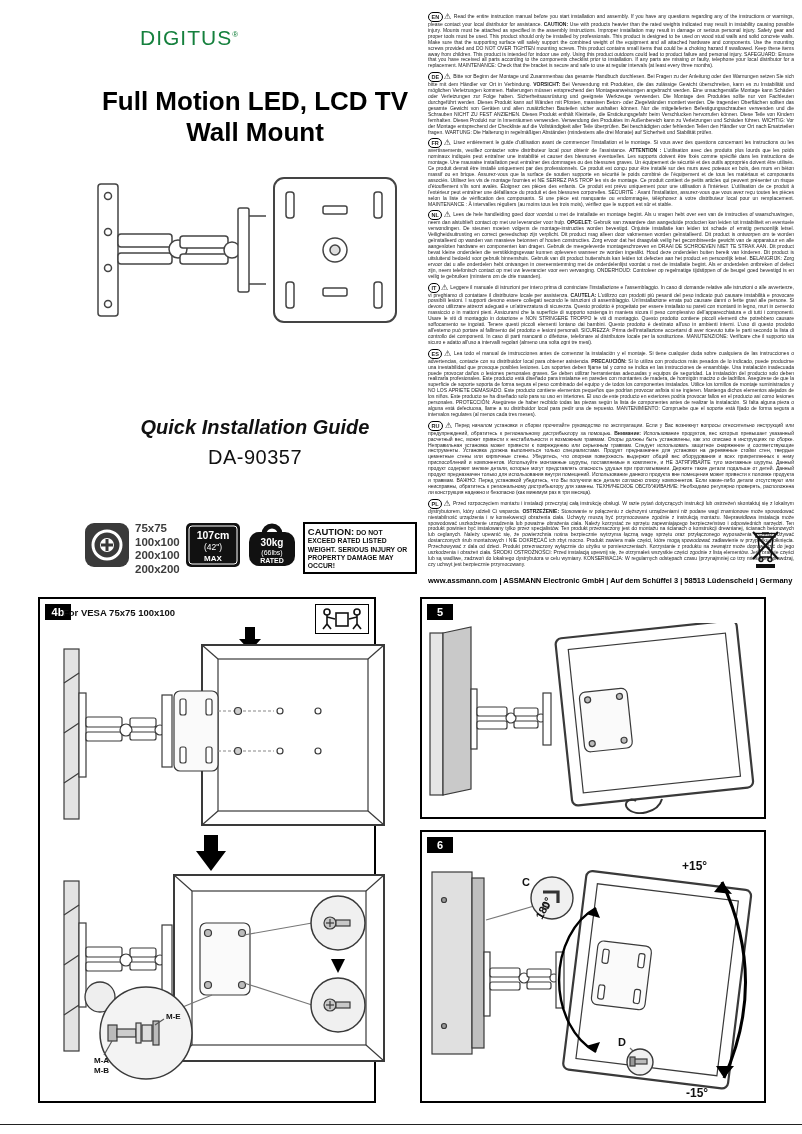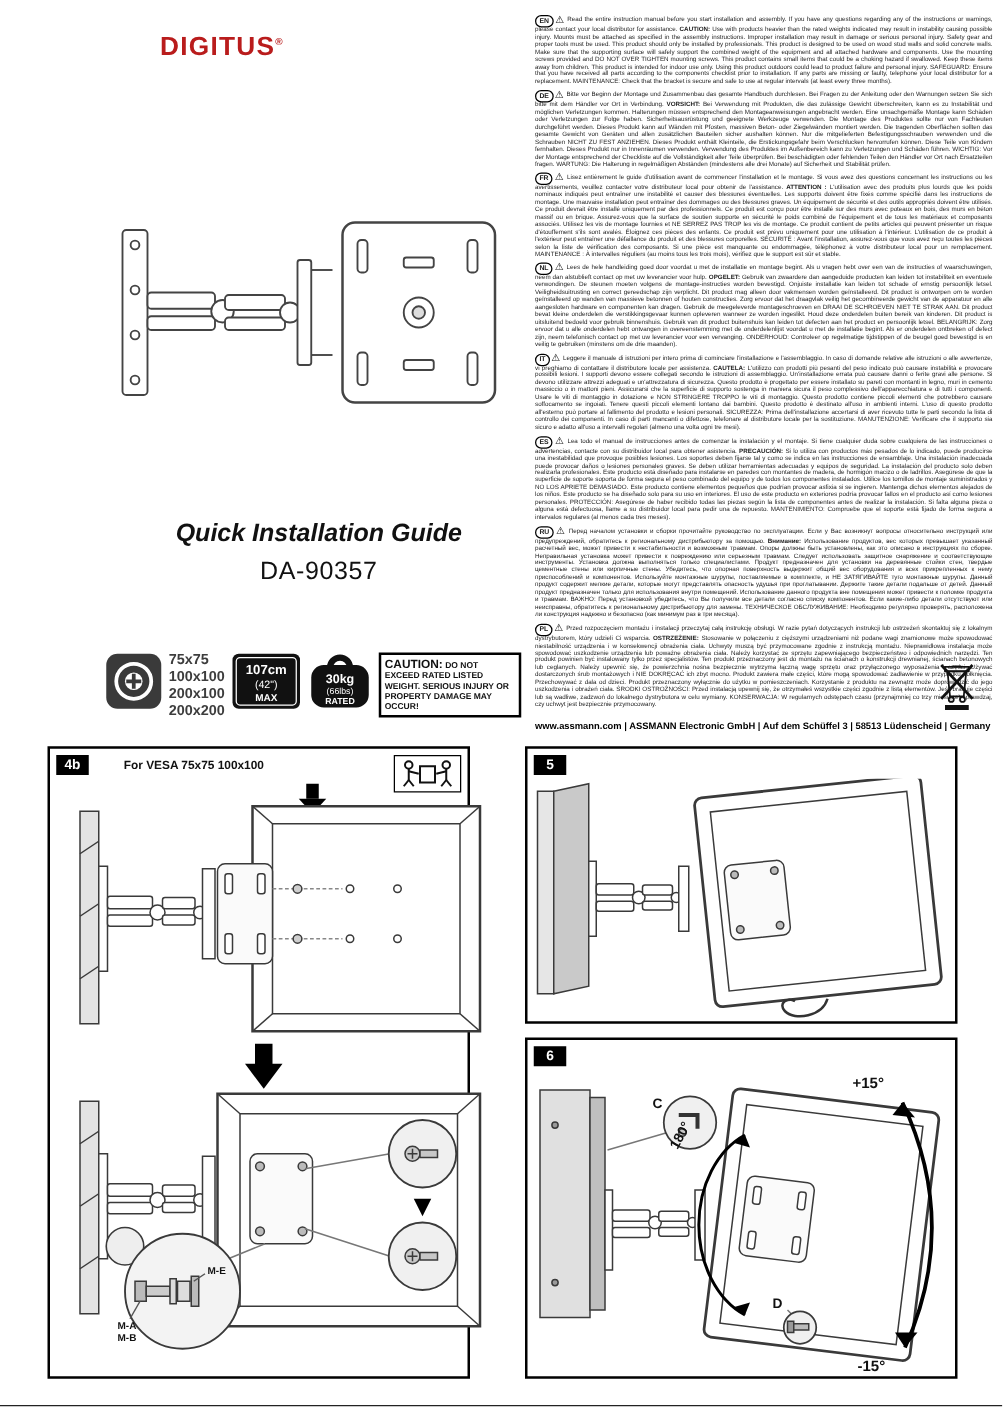--- a/index.html
+++ b/index.html
@@ -1,21 +1,21 @@
 <!DOCTYPE html>
 <html><head>
 <meta charset="utf-8">
 <style>
   * { margin:0; padding:0; box-sizing:border-box; }
   html,body { background:#fff; }
   body { font-family:"Liberation Sans", sans-serif; color:#111; }
   .page { position:relative; width:802px; height:1134px; background:#fff; overflow:hidden; margin:0 auto; }
 
   
-  .logo { position:absolute; left:128px; top:26px; font-size:21px; font-weight:bold; letter-spacing:1px; color:#b91c1c; }
+  .logo { position:absolute; left:140px; top:26px; font-size:21px; font-weight:normal; letter-spacing:1px; color:#15803d; }
   .logo sup { font-size:8px; vertical-align:super; }
   .title { position:absolute; left:60px; top:86px; width:390px; text-align:center; font-size:26px; line-height:1.18; font-weight:bold; color:#000; }
   .subtitle { position:absolute; left:60px; top:416px; width:390px; text-align:center; font-size:20px; font-weight:bold;font-style:italic; }
   .model { position:absolute; left:60px; top:446px; width:390px; text-align:center; font-size:20px; letter-spacing:0.5px; }
   .product-art { position:absolute; left:92px; top:156px; }
 
   
   .specs { position:absolute; left:84px; top:522px; display:flex; align-items:flex-start; gap:5px; }
   .vesa-sizes { font-size:11.5px; line-height:1.18; color:#3d3d3d; font-weight:bold; }
   .caution-box { width:114px; border:2.5px solid #000; padding:2px 3px; font-size:6.8px; line-height:1.2; font-weight:bold; }
@@ -30,33 +30,37 @@
   .kw { font-weight:bold; }
   .weee { position:absolute; left:752px; top:528px; }
   .footer { position:absolute; left:428px; top:576px; width:366px; text-align:left; font-size:7.5px; font-weight:bold; color:#000; }
 
   
   .panel { position:absolute; border:2px solid #000; background:#fff; }
   .p4b { left:38px; top:597px; width:338px; height:506px; }
   .p5  { left:420px; top:597px; width:346px; height:222px; }
   .p6  { left:420px; top:830px; width:346px; height:273px; }
   .step-num { position:absolute; left:5px; top:5px; background:#000; color:#fff; font-weight:bold; font-size:11px; min-width:26px; height:16px; padding:0 3px; display:flex; align-items:center; justify-content:center; }
-  .p4b-note { position:absolute; left:40px; top:8px; font-size:9.5px; font-weight:bold;padding-left:19px; }
+  .p4b-note { position:absolute; left:23px; top:8px; font-size:9.5px; font-weight:bold; }
   .lift-box { position:absolute; right:5px; top:5px; width:54px; height:30px; border:1.5px solid #000; display:flex; align-items:center; justify-content:center; }
   .art { position:absolute; left:2px; top:24px; }
   .page-rule { position:absolute; left:0; top:1124px; width:802px; height:1px; background:#222; }
   svg text { font-family:"Liberation Sans", sans-serif; }
 </style>
 </head>
 <body>
 
 <div class="page">
 
   <div class="logo"><span>DIGITUS</span><sup>®</sup></div>
 
+  <div class="title">
+    <div>Full Motion LED, LCD TV</div>
+    <div>Wall Mount</div>
+  </div>
 
   <svg class="product-art" width="312" height="196" viewBox="0 0 312 196">
     <g stroke="#444" fill="#fff" stroke-width="1.5">
       <rect x="6" y="28" width="20" height="132" rx="3"></rect>
       <circle cx="16" cy="40" r="3.5"></circle>
       <circle cx="16" cy="76" r="3.5"></circle>
       <circle cx="16" cy="112" r="3.5"></circle>
       <circle cx="16" cy="148" r="3.5"></circle>
       <rect x="26" y="78" width="54" height="13" rx="3"></rect>
       <rect x="26" y="97" width="54" height="11" rx="3"></rect>

